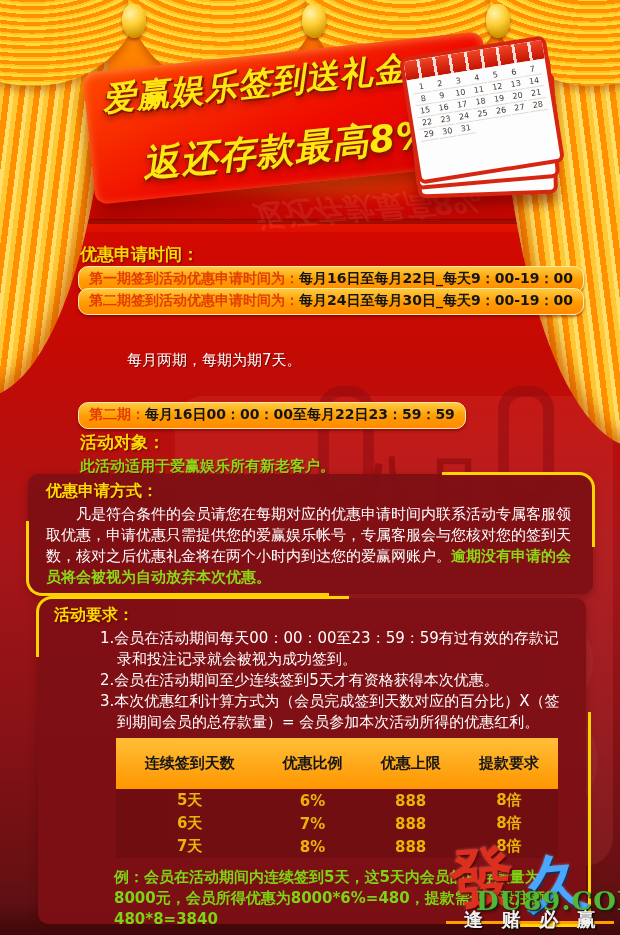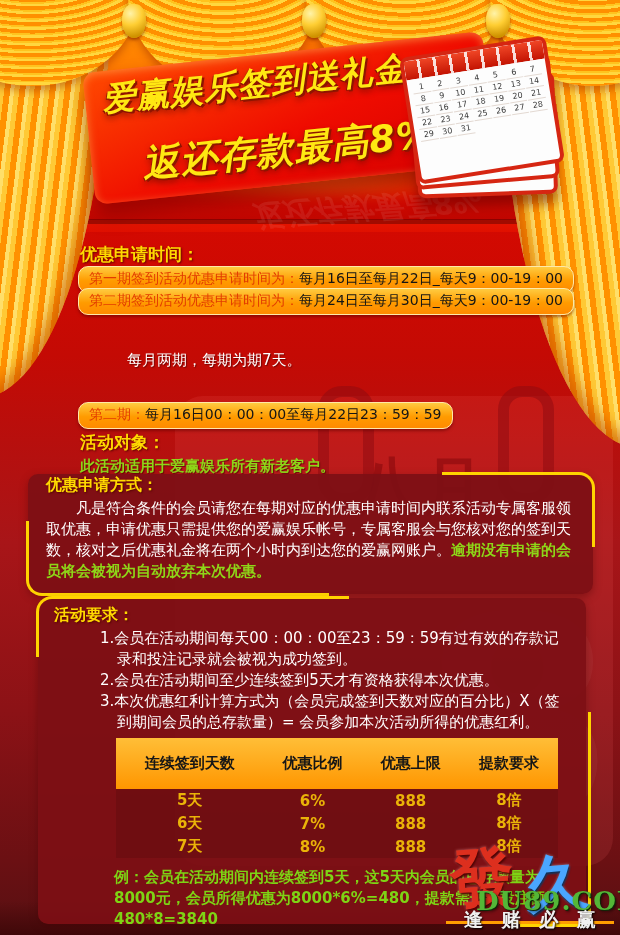--- a/index.html
+++ b/index.html
@@ -72,24 +72,24 @@
     color:rgba(255,195,195,.05);line-height:1;}
   
   .h-yel{position:absolute;z-index:10;color:#ffd900;font-size:17px;font-weight:bold;
     text-shadow:1px 1px 2px rgba(80,0,0,.85);white-space:nowrap;}
   .note{position:absolute;z-index:10;color:#ffffff;font-size:15px;white-space:nowrap;
     text-shadow:1px 1px 1px rgba(60,0,0,.6);}
   .gr{color:#8ed618;font-weight:bold;}
   .bar{position:absolute;z-index:10;display:inline-block;white-space:nowrap;
     background:linear-gradient(180deg,#ffcb40,#ff9b00 55%,#ff8a00);
     border:1px solid #ffe9a8;border-radius:10px;box-shadow:0 2px 3px rgba(90,0,0,.5);
-    padding:3px 10px 4px;font-size:14px;font-weight:normal;}
+    padding:3px 10px 4px;font-size:14px;font-weight:bold;}
   .bar .lbl{color:#e33c00;} .bar .val{color:#151515;}
   .box{position:absolute;z-index:10;background:rgba(125,15,20,.93);border-radius:10px;box-sizing:border-box;
-    padding:0 18px 8px;box-shadow:0 3px 8px rgba(60,0,0,.35);}
+    padding:6px 18px 8px;box-shadow:0 3px 8px rgba(60,0,0,.35);}
   .box-h{color:#ffd900;font-size:16px;font-weight:bold;margin:1px 0 2px;text-shadow:1px 1px 2px rgba(80,0,0,.85);}
   .box1{left:28px;top:474px;width:565px;height:120px;}
   .box2{left:38px;top:598px;width:548px;height:326px;padding:6px 16px;}
   .para{font-size:15px;line-height:21px;color:#fff;text-indent:2em;margin:0;}
   .corner{position:absolute;z-index:11;border:0 solid #ffd400;pointer-events:none;}
   .c-tr{top:-2px;right:-2px;width:150px;height:72px;border-top-width:3px;border-right-width:3px;border-top-right-radius:16px;}
   .c-bl{bottom:-2px;left:-2px;width:300px;height:72px;border-bottom-width:3px;border-left-width:3px;border-bottom-left-radius:16px;}
   .c-tl{top:-2px;left:-2px;width:310px;height:58px;border-top-width:3px;border-left-width:3px;border-top-left-radius:16px;}
   .c-br{bottom:-3px;right:-5px;width:68px;height:212px;border-bottom-width:3px;border-right-width:3px;border-bottom-right-radius:16px;}
   .req{font-size:15px;line-height:21px;color:#fff;margin:0 0 0 46px;padding-left:17px;text-indent:-17px;}

